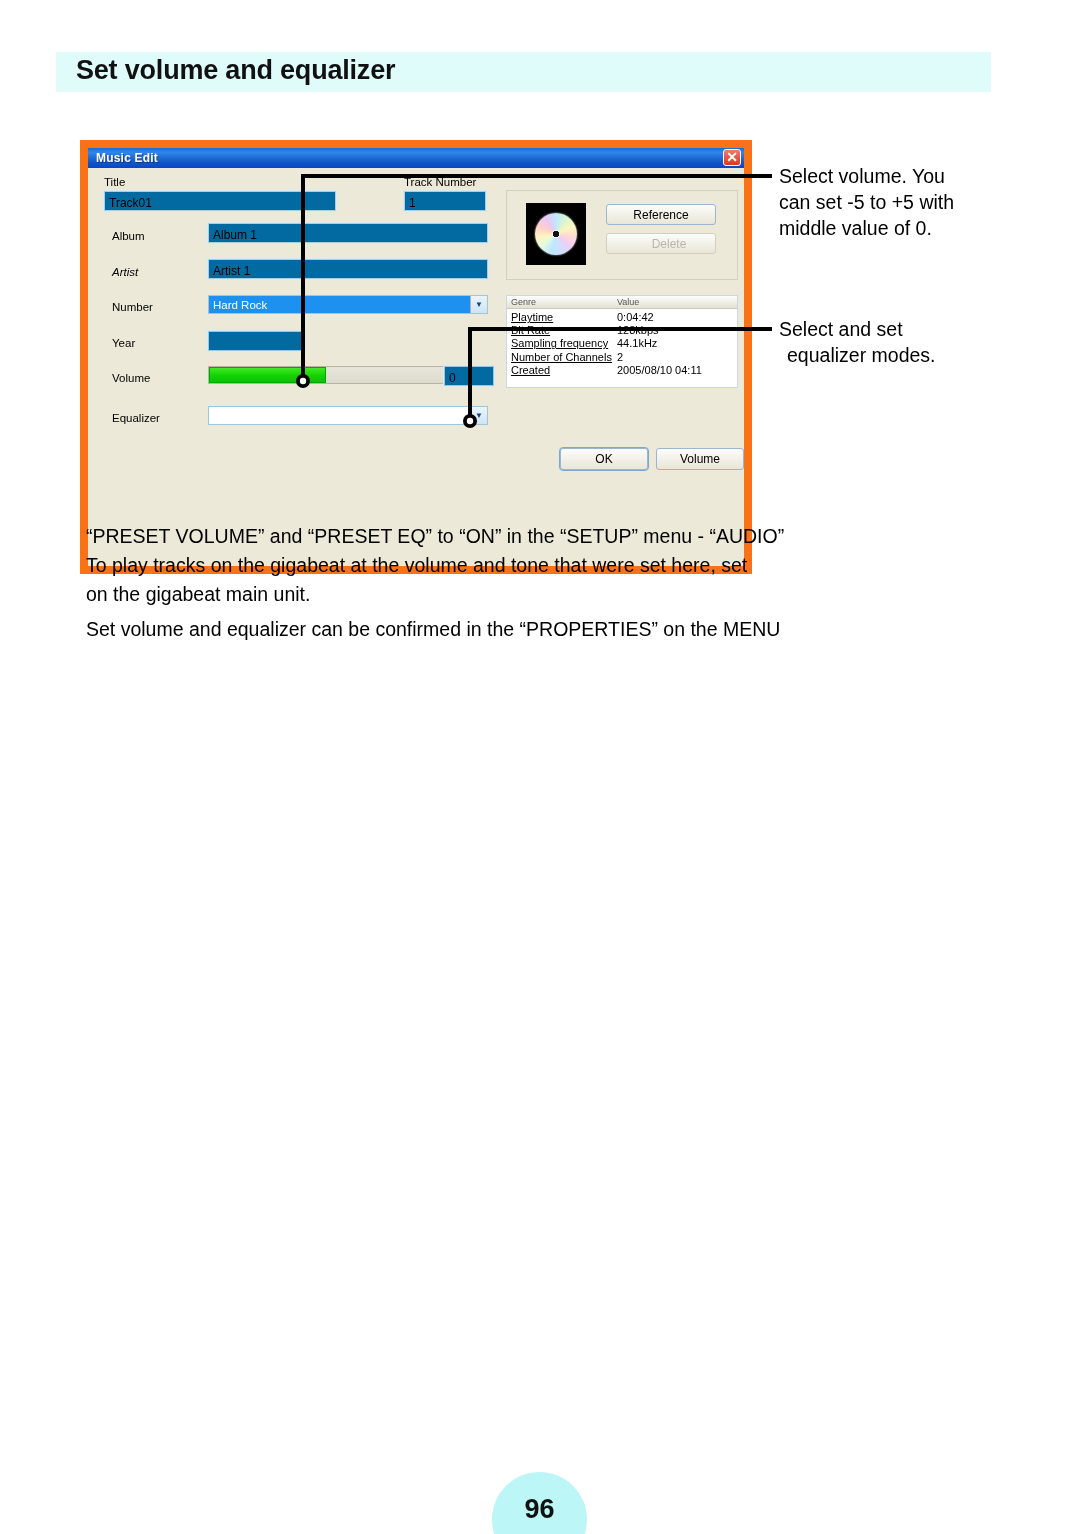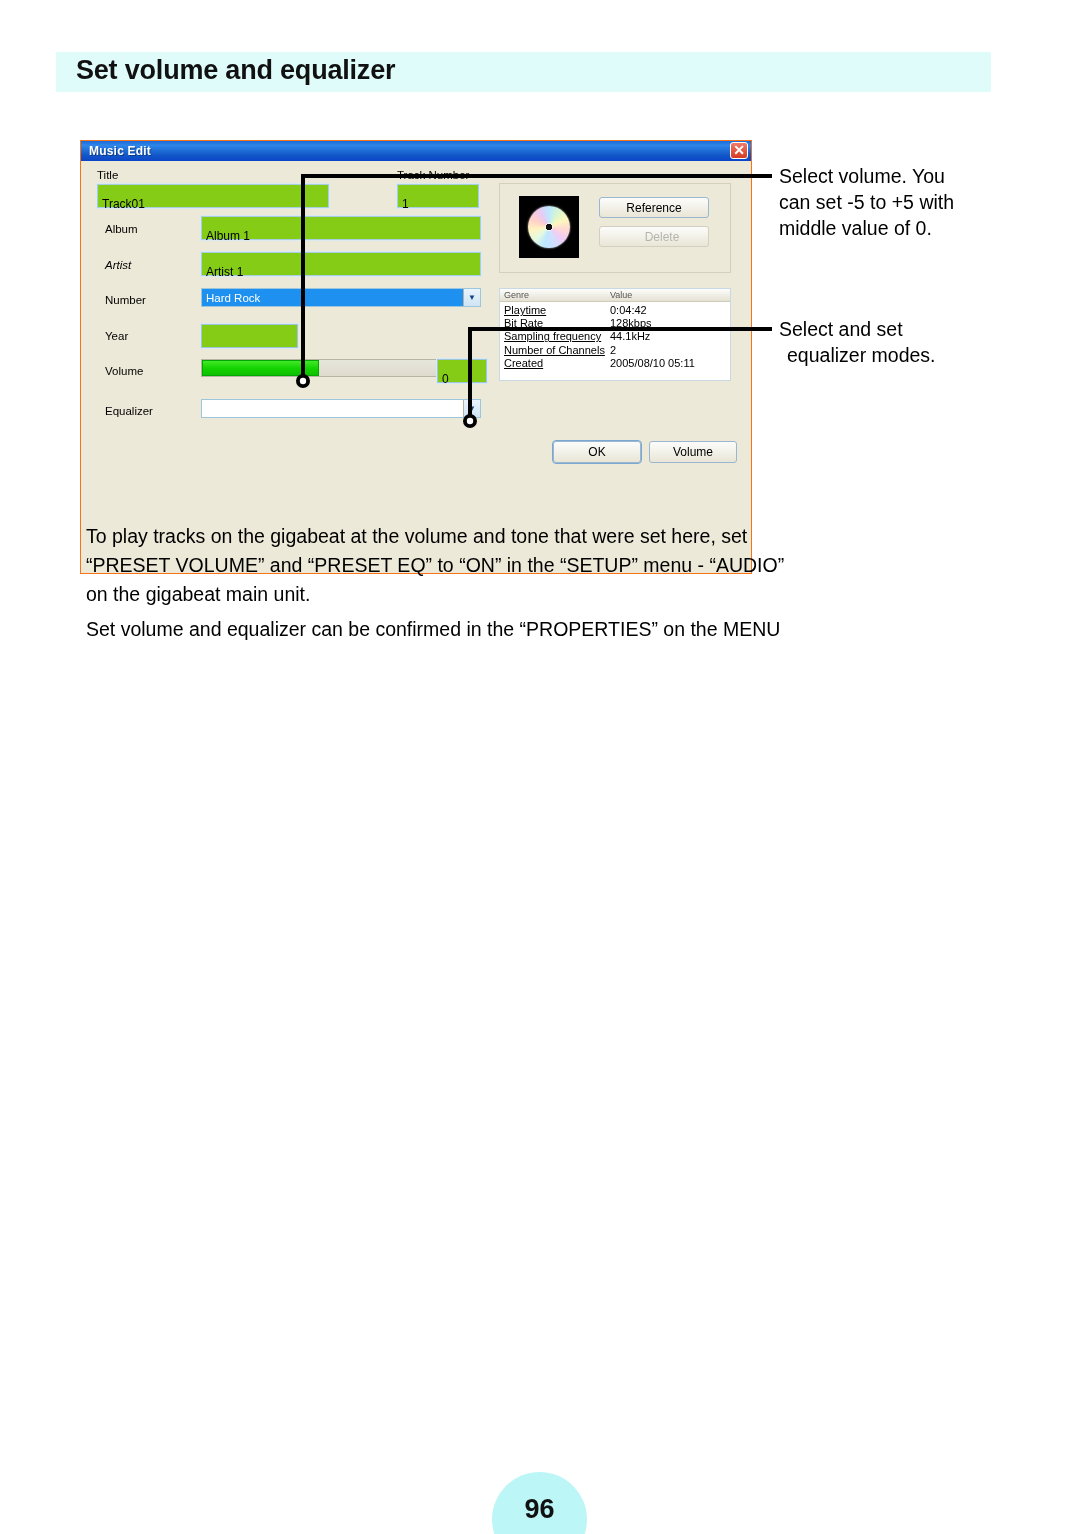--- a/index.html
+++ b/index.html
@@ -19,21 +19,21 @@
   }
   .heading-text{
     position:absolute; left:76px; top:55px;
     font-size:27px; font-weight:bold; letter-spacing:-0.2px;
     color:#111;
   }
 
   
   .dialog{
     position:absolute; left:80px; top:140px; width:672px; height:434px;
-    border:1px solid #f97316;
+    border:8px solid #f97316;
     background:#ece9d8;
   }
   .titlebar{
     position:relative; height:20px;
     background:linear-gradient(to bottom,#1a6bd8 0%,#2f86e8 22%,#1258c8 70%,#0b44c8 100%);
     display:flex; align-items:center;
   }
   .titlebar-text{
     color:#fff; font-size:12px; font-weight:bold; margin-left:8px;
     text-shadow:1px 1px 0 rgba(0,0,0,.35);
@@ -47,23 +47,23 @@
     text-align:center; font-family:"Liberation Sans", sans-serif;
     cursor:pointer;
   }
   .dlg-body{ position:relative; width:100%; height:321px; background:#ece9d8; }
 
   
   .lbl{ position:absolute; font-size:11.5px; color:#000; }
 
   
   .tinput{
-    position:absolute; background:#84cc16;
+    position:absolute; background:#0369a1;
     border:1px solid #a8cfe0; outline:1px solid #dbeaf2;
-    font-size:12px; padding:11px 4px; line-height:17px; color:#000;
+    font-size:12px; padding:3px 4px; line-height:17px; color:#000;
   }
   .tinput.plain{ border:1px solid #9dc6dc; }
 
   
   .combo{
     position:absolute; height:19px; background:#fff;
     border:1px solid #9dc6dc;
     display:flex; align-items:stretch;
   }
   .combo .val{
@@ -238,21 +238,21 @@
         <div class="prop-row">
           <span class="k">Sampling frequency</span>
           <span class="v">44.1kHz</span>
         </div>
         <div class="prop-row">
           <span class="k">Number of Channels</span>
           <span class="v">2</span>
         </div>
         <div class="prop-row">
           <span class="k">Created</span>
-          <span class="v">2005/08/10 05:11</span>
+          <span class="v">2005/08/10 04:11</span>
         </div>
       </div>
     </div>
 
     <div class="dlg-footer-btn default" style="left:472px; top:280px;">OK</div>
     <div class="dlg-footer-btn" style="left:568px; top:280px;">Volume</div>
 
   </div>
 </div>
 
@@ -272,22 +272,22 @@
   <div>can set -5 to +5 with</div>
   <div>middle value of 0.</div>
 </div>
 
 <div class="note" style="left:779px; top:316px; width:240px;">
   <div>Select and set</div>
   <div style="padding-left:8px;">equalizer modes.</div>
 </div>
 
 <div class="para" style="left:86px; top:522px; width:940px;">
+  <div>“PRESET VOLUME” and “PRESET EQ” to “ON” in the “SETUP” menu - “AUDIO”</div>
   <div>To play tracks on the gigabeat at the volume and tone that were set here, set</div>
-  <div>“PRESET VOLUME” and “PRESET EQ” to “ON” in the “SETUP” menu - “AUDIO”</div>
   <div>on the gigabeat main unit.</div>
 </div>
 
 <div class="para" style="left:86px; top:615px; width:940px;">
   <div>Set volume and equalizer can be confirmed in the “PROPERTIES” on the MENU</div>
 </div>
 
 <div class="page-circle">
   <span class="page-num">96</span>
 </div>

